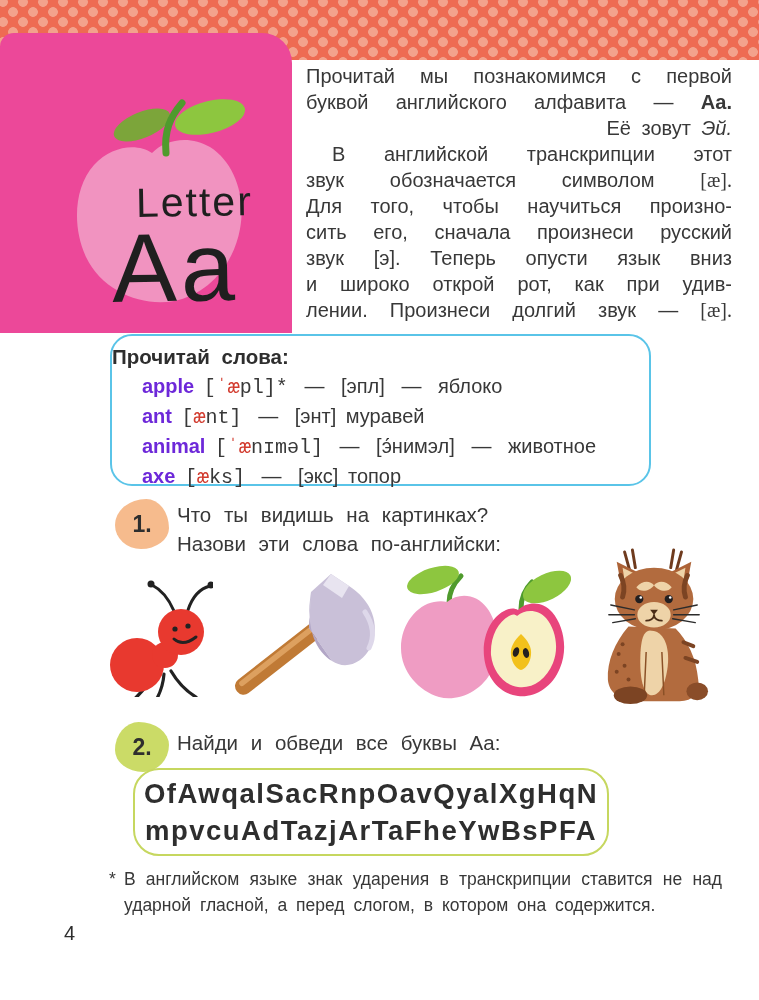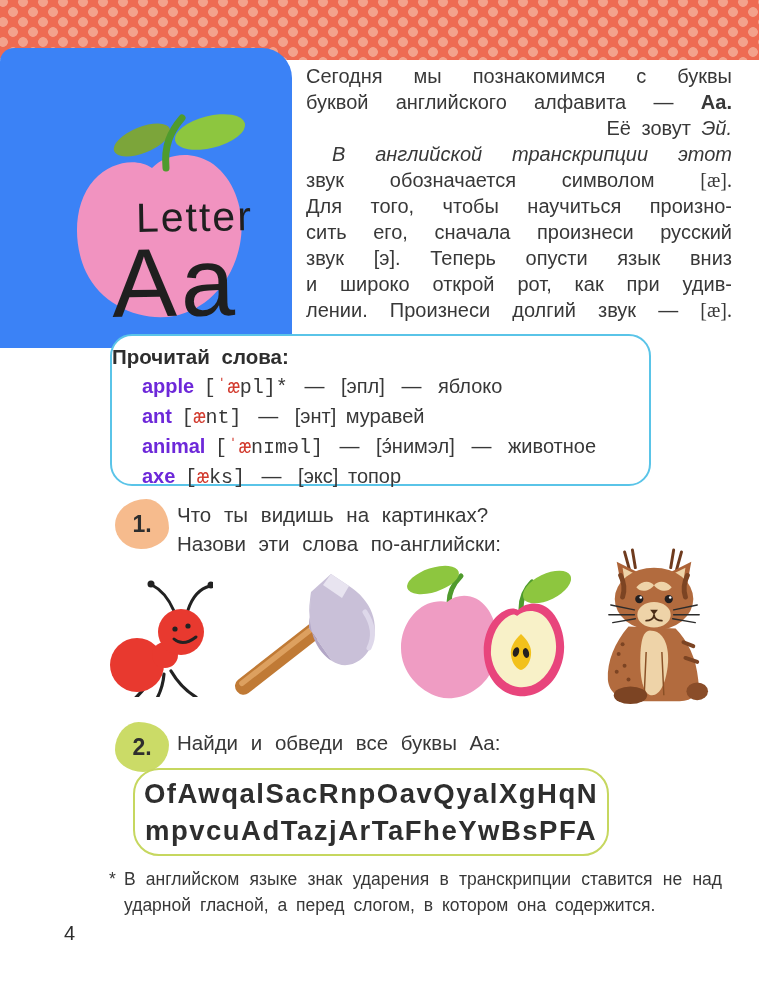--- a/index.html
+++ b/index.html
@@ -11,32 +11,32 @@
     position:absolute;left:0;top:0;width:759px;height:60px;
     background-color:#ee6b52;
     background-image:
       radial-gradient(circle,#f3a28c 4.5px,rgba(0,0,0,0) 5.2px),
       radial-gradient(circle,#f3a28c 4.5px,rgba(0,0,0,0) 5.2px);
     background-size:20px 20px,20px 20px;
     background-position:3px 2px,13px 12px;
   }
   
   .card{
-    position:absolute;left:0;top:48px;width:292px;height:300px;background:#3b82f6;
+    position:absolute;left:0;top:33px;width:292px;height:300px;background:#ec4899;
     border-top-right-radius:30px;border-top-left-radius:14px;
   }
   .apple-art{position:absolute;left:50px;top:48px;}
   .letter-label{position:absolute;left:136px;top:146px;font-size:41px;font-weight:500;color:#1f1f1f;letter-spacing:2px;transform:rotate(-1deg);}
   .letter-big{position:absolute;left:112px;top:186px;font-size:97px;line-height:1;font-weight:500;color:#1f1f1f;letter-spacing:4px;transform:rotate(-1deg);}
 
   
   .intro{position:absolute;left:306px;top:63px;width:426px;font-size:20px;line-height:26px;word-spacing:2px;}
   .jline{text-align:justify;text-align-last:justify;}
   .lline{text-align:right;word-spacing:5px;}
-  .indent{padding-left:26px;font-style:italic;}
+  .indent{padding-left:26px;}
   .ipa{font-family:"Liberation Serif",serif;}
   b{font-weight:700;}
   .it{font-style:italic;}
 
   
   .vocab-box{position:absolute;left:110px;top:334px;width:541px;height:152px;box-sizing:border-box;
     border:2.5px solid #5ac4e8;border-radius:22px;background:#ffffff;}
   .vocab-title{margin-top:9px;text-align:left;font-weight:700;font-size:20.5px;word-spacing:6px;color:#2e2e2e;}
   .vocab-rows{padding:3px 0 0 30px;font-size:20px;line-height:28px;word-spacing:4px;}
   .vocab-row .w{font-weight:700;color:#6d28d9;}
@@ -82,21 +82,21 @@
       <path d="M102 72 C115 58 140 54 160 66 C185 82 196 116 190 148 C183 186 156 214 124 220 C92 226 52 210 36 176 C22 146 24 106 44 84 C62 64 88 62 102 72 Z" fill="#f193c0"></path>
       <ellipse cx="92" cy="44" rx="30" ry="13" transform="rotate(-22 92 44)" fill="#7ca53a"></ellipse>
       <ellipse cx="160" cy="36" rx="36" ry="16" transform="rotate(-14 160 36)" fill="#8dc63f"></ellipse>
       <path d="M116 72 C114 50 120 36 132 22" stroke="#4f9b2d" stroke-width="7" fill="none" stroke-linecap="round"></path>
     </svg>
     <div class="letter-label">Letter</div>
     <div class="letter-big">Aa</div>
   </div>
 
   <div class="intro">
-    <div class="jline"><span>Сегодня мы познакомимся с буквы</span></div>
+    <div class="jline"><span>Прочитай мы познакомимся с первой</span></div>
     <div class="jline"><span>буквой английского алфавита — </span><b>Аа.</b></div>
     <div class="lline"><span>Её зовут </span><span class="it">Эй.</span></div>
     <div class="jline indent"><span>В английской транскрипции этот</span></div>
     <div class="jline"><span>звук обозначается символом </span><span class="ipa">[æ].</span></div>
     <div class="jline"><span>Для того, чтобы научиться произно-</span></div>
     <div class="jline"><span>сить его, сначала произнеси русский</span></div>
     <div class="jline"><span>звук [э]. Теперь опусти язык вниз</span></div>
     <div class="jline"><span>и широко открой рот, как при удив-</span></div>
     <div class="jline"><span>лении. Произнеси долгий звук — </span><span class="ipa">[æ].</span></div>
   </div>

